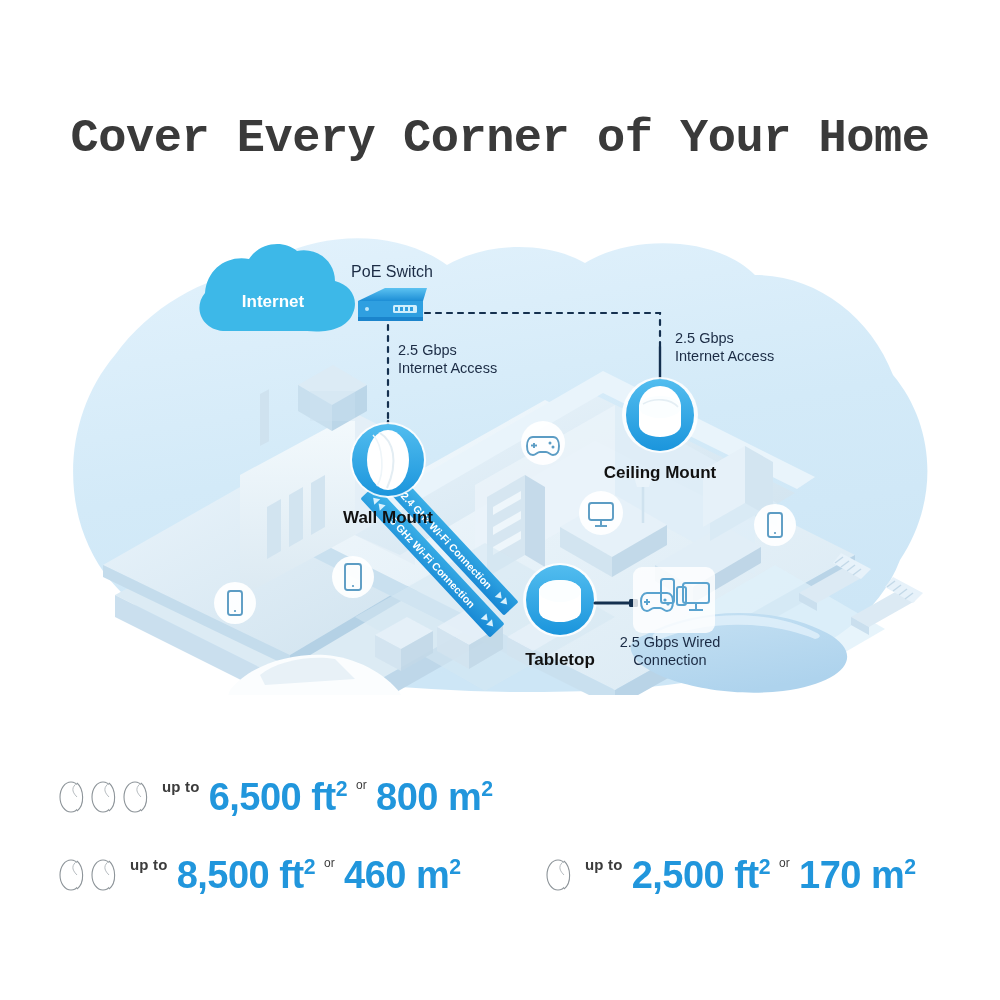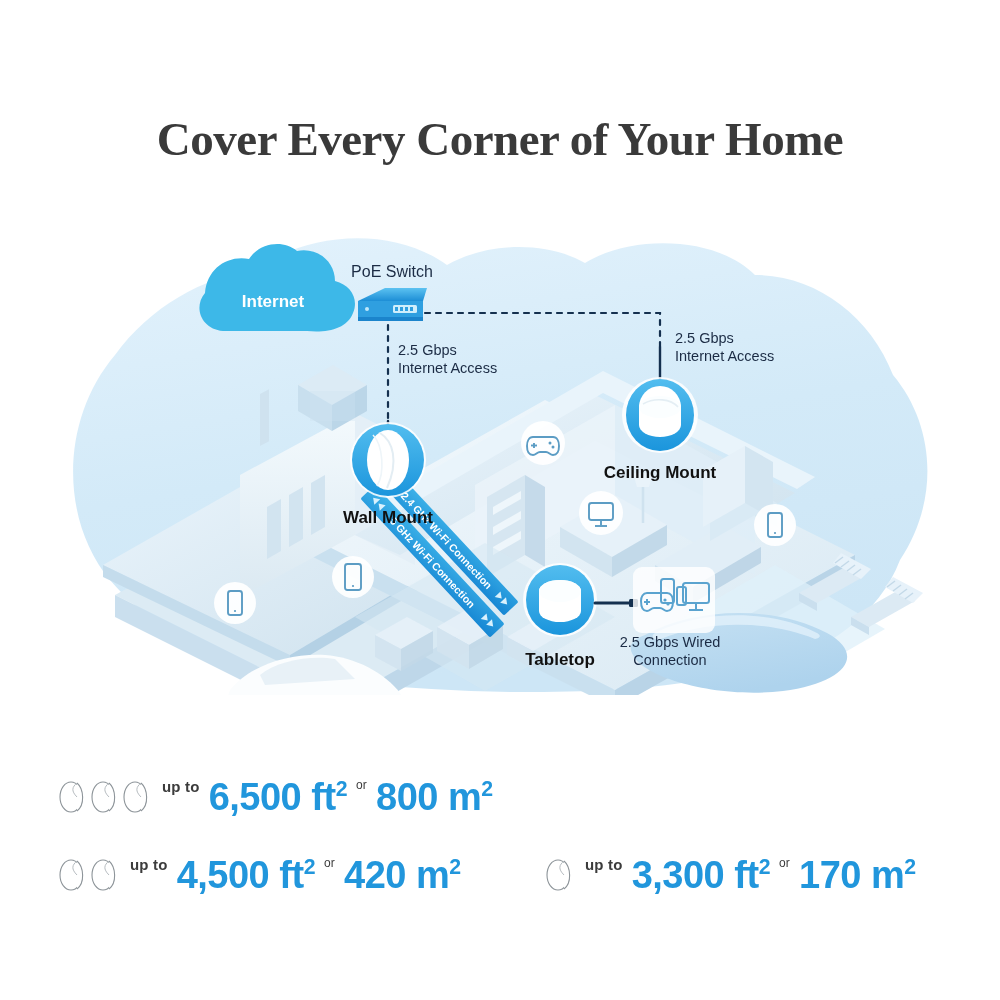--- a/index.html
+++ b/index.html
@@ -10,21 +10,21 @@
     overflow: hidden;
   }
   #page { position: relative; width: 1000px; height: 1000px; background:#fff; }
 
   
   .title {
     position: absolute; left: 0; top: 112px; width: 1000px;
     text-align: center;
     font-size: 47px; font-weight: 700; letter-spacing: -0.5px;
     color: #3a3a3a;
-    font-family: Liberation Serif, serif;
+    font-family: Liberation Mono, monospace;
   }
 
   
   .stage { position: absolute; left: 55px; top: 235px; width: 890px; height: 460px; }
   .stage svg { display:block; width:100%; height:100%; }
 
   
   .cov-row { position: absolute; display: flex; align-items: flex-start; }
   .cov-row .pods { display: flex; align-items: center; gap: 2px; margin-right: 10px; }
   .cov-row .upto {
@@ -428,32 +428,32 @@
         <path d="M 19 5 C 26 11, 27 27, 19 33" fill="#ffffff" stroke="#8d9499" stroke-width="1.1"></path>
         <path d="M 19 5 C 14 9, 13 13, 19 19" fill="none" stroke="#b6bcc0" stroke-width="1"></path>
       </svg>
       <svg class="pod" viewBox="0 0 30 38">
         <ellipse cx="13" cy="19" rx="11" ry="15" fill="#ffffff" stroke="#8d9499" stroke-width="1.1"></ellipse>
         <path d="M 19 5 C 26 11, 27 27, 19 33" fill="#ffffff" stroke="#8d9499" stroke-width="1.1"></path>
         <path d="M 19 5 C 14 9, 13 13, 19 19" fill="none" stroke="#b6bcc0" stroke-width="1"></path>
       </svg>
     </div>
     <span class="upto">up to</span>
-    <span class="big"><span>4,500 ft</span><sup>2</sup></span>
+    <span class="big"><span>8,500 ft</span><sup>2</sup></span>
     <span class="orword">or</span>
-    <span class="big"><span>420 m</span><sup>2</sup></span>
+    <span class="big"><span>460 m</span><sup>2</sup></span>
   </div>
 
   <div class="cov-row" id="cov-3">
     <div class="pods">
       <svg class="pod" viewBox="0 0 30 38">
         <ellipse cx="13" cy="19" rx="11" ry="15" fill="#ffffff" stroke="#8d9499" stroke-width="1.1"></ellipse>
         <path d="M 19 5 C 26 11, 27 27, 19 33" fill="#ffffff" stroke="#8d9499" stroke-width="1.1"></path>
         <path d="M 19 5 C 14 9, 13 13, 19 19" fill="none" stroke="#b6bcc0" stroke-width="1"></path>
       </svg>
     </div>
     <span class="upto">up to</span>
-    <span class="big"><span>3,300 ft</span><sup>2</sup></span>
+    <span class="big"><span>2,500 ft</span><sup>2</sup></span>
     <span class="orword">or</span>
     <span class="big"><span>170 m</span><sup>2</sup></span>
   </div>
 
 </div>
 
 </body></html>

